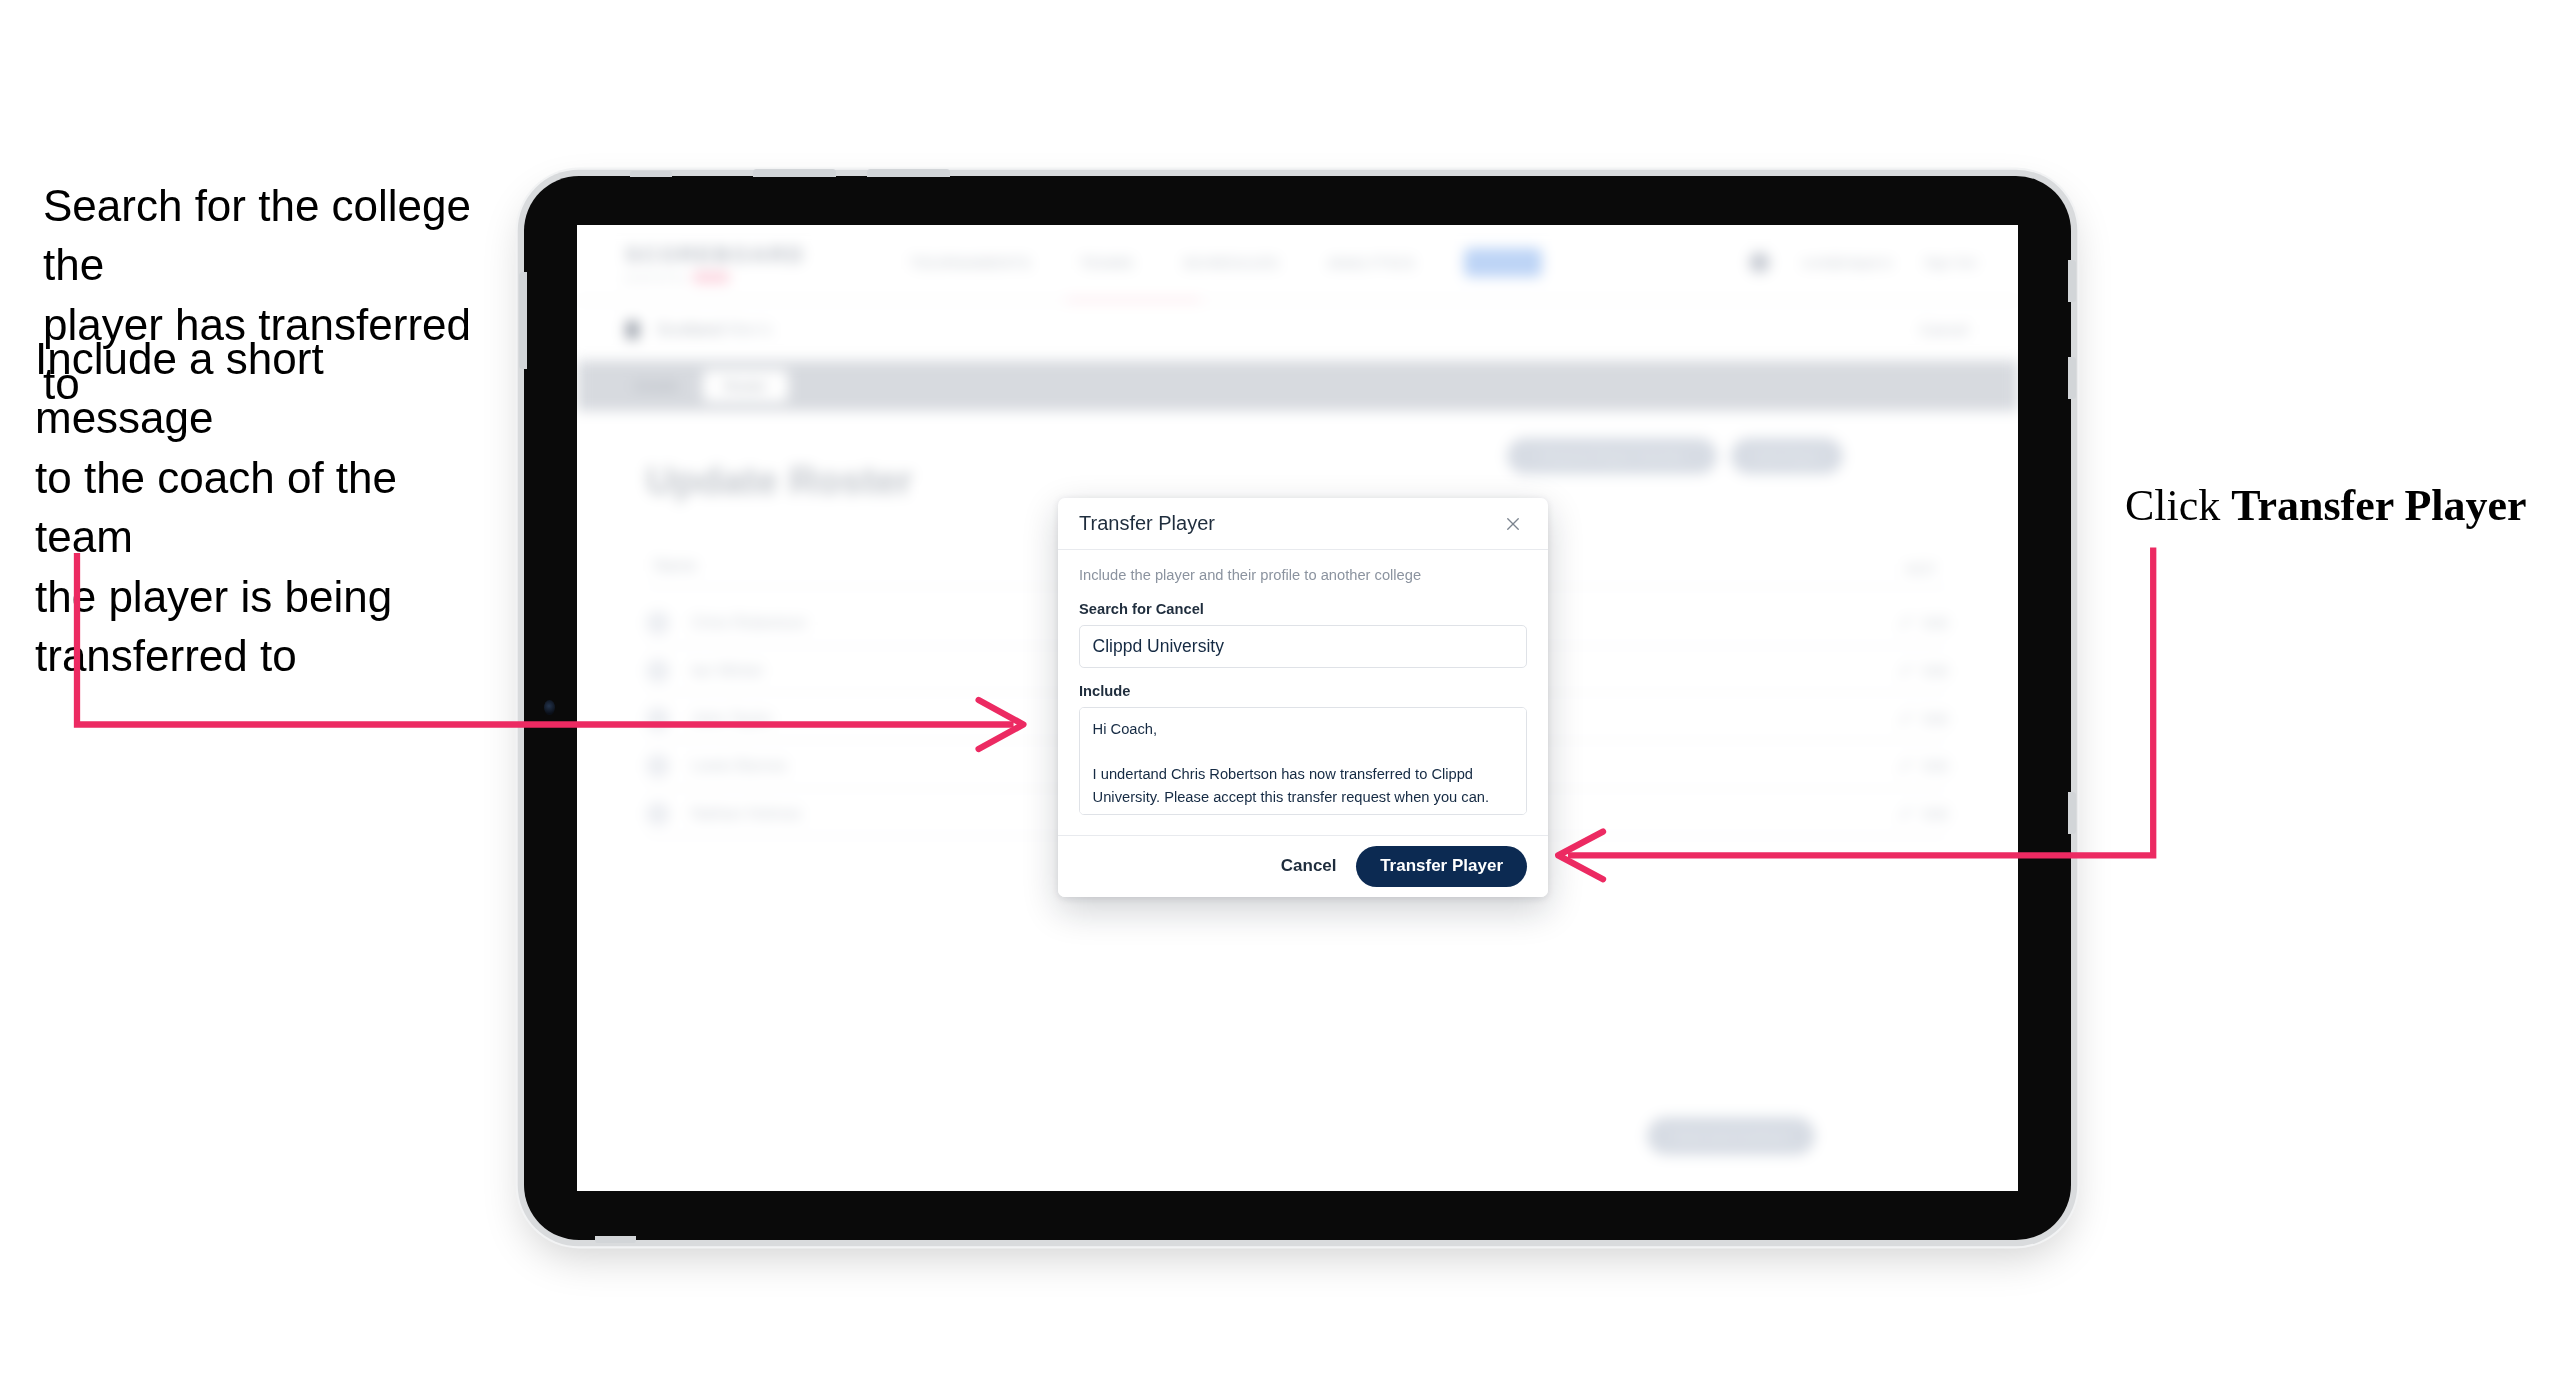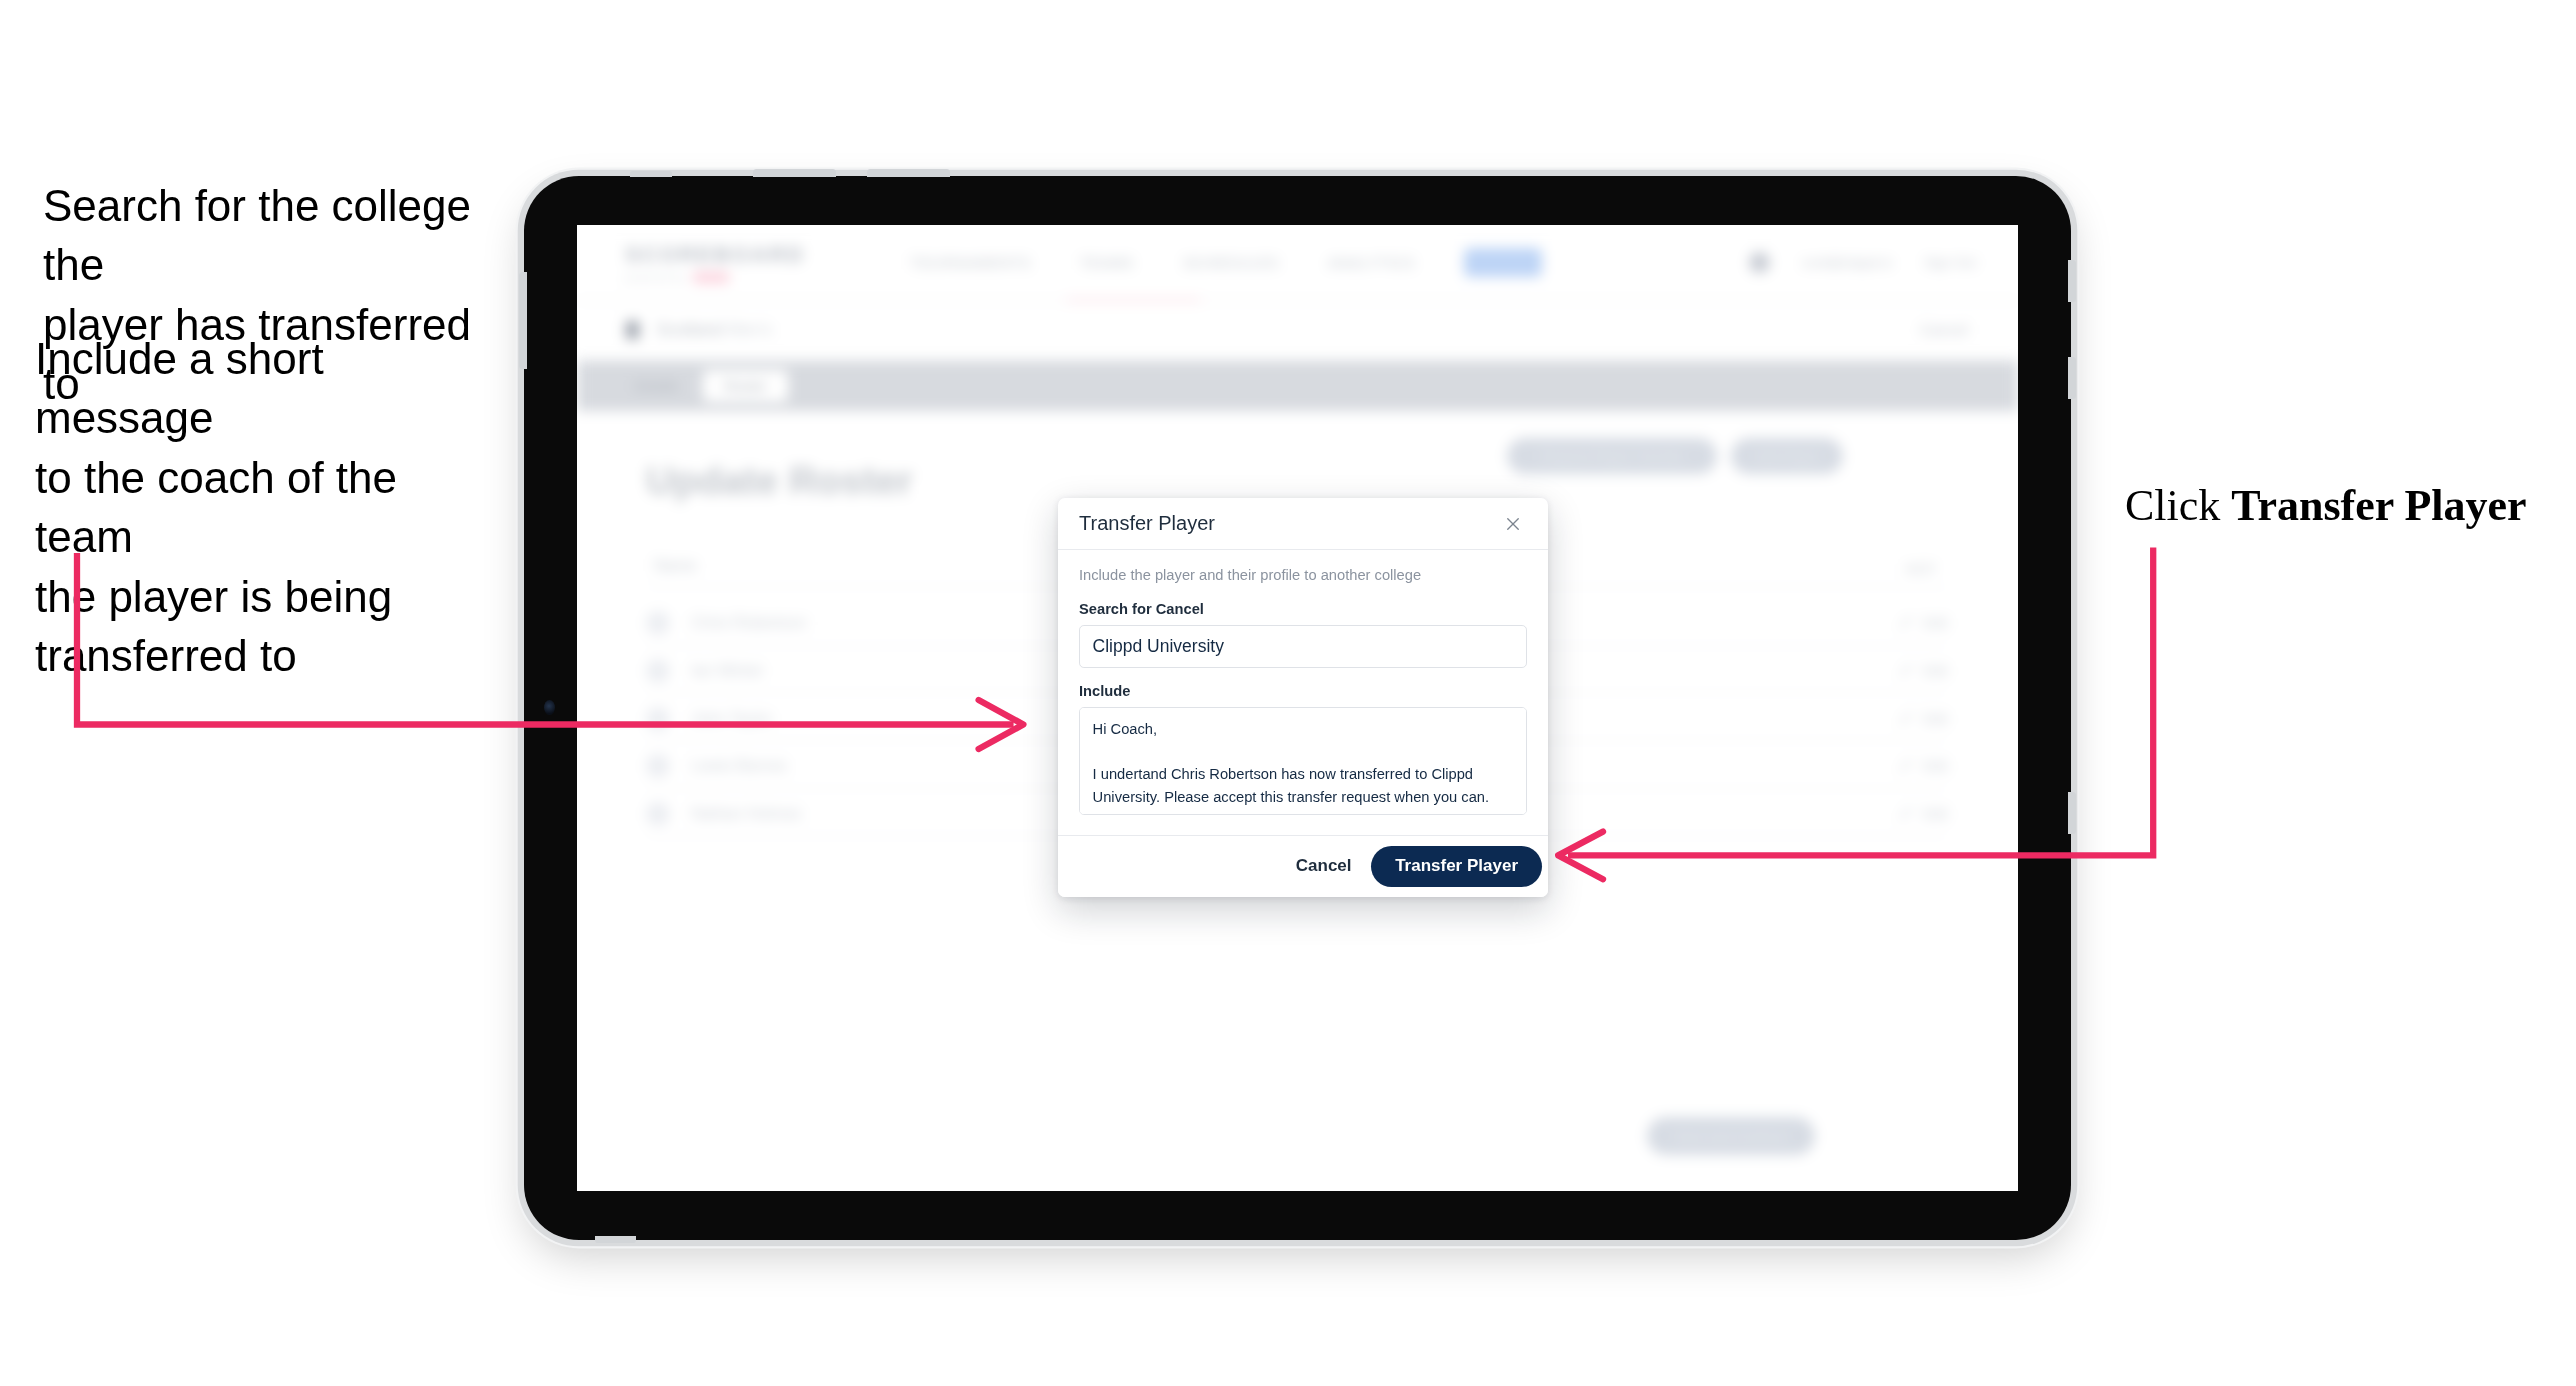--- a/index.html
+++ b/index.html
@@ -139,21 +139,21 @@
     font-family:"Liberation Sans", sans-serif; background:#fff;
   }
   .spacer { height:15.4px; }
   .textarea {
     width:100%; height:108px; border:0.7px solid #dfe2e7; border-radius:4.9px;
     padding:9.8px 12.6px; font-size:14.7px; line-height:1.55; color:#152a43;
     font-family:"Liberation Sans", sans-serif; resize:none; background:#fff;
   }
   .modal-foot {
     border-top:0.7px solid #e8eaee; height:62px; display:flex; align-items:center;
-    justify-content:flex-end; gap:19.6px; padding:0 6px; background:#fff;
+    justify-content:flex-end; gap:19.6px; padding:0 21px; background:#fff;
   }
   .btn-cancel {
     background:none; border:none; font-size:17px; font-weight:bold; color:#1f2d3d;
     font-family:"Liberation Sans", sans-serif; cursor:pointer;
   }
   .btn-primary {
     background:#0c2a52; color:#fff; border:none; border-radius:699px;
     padding:10.5px 24px; font-size:17px; font-weight:bold; cursor:pointer;
     font-family:"Liberation Sans", sans-serif;
   }

